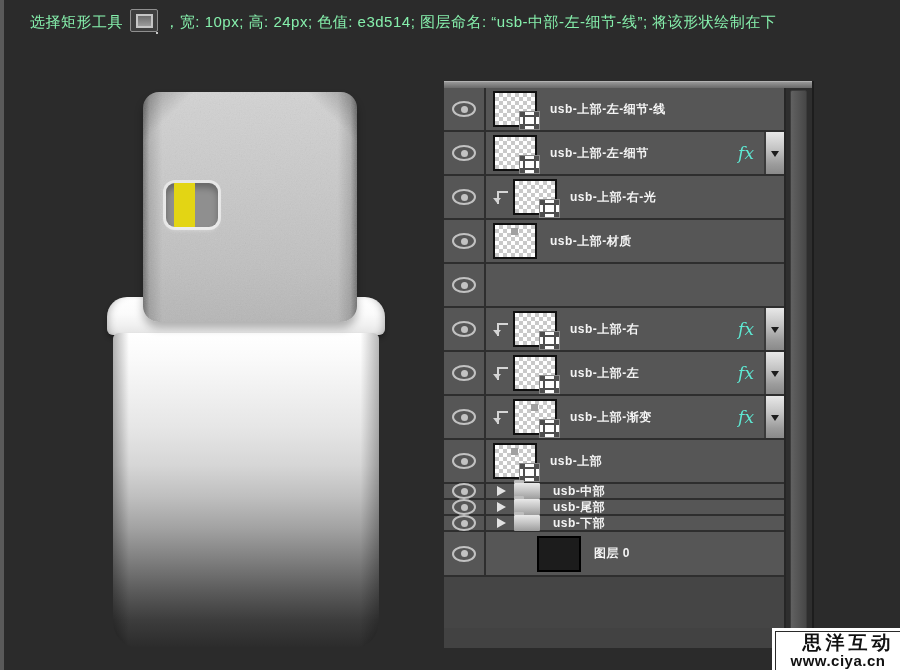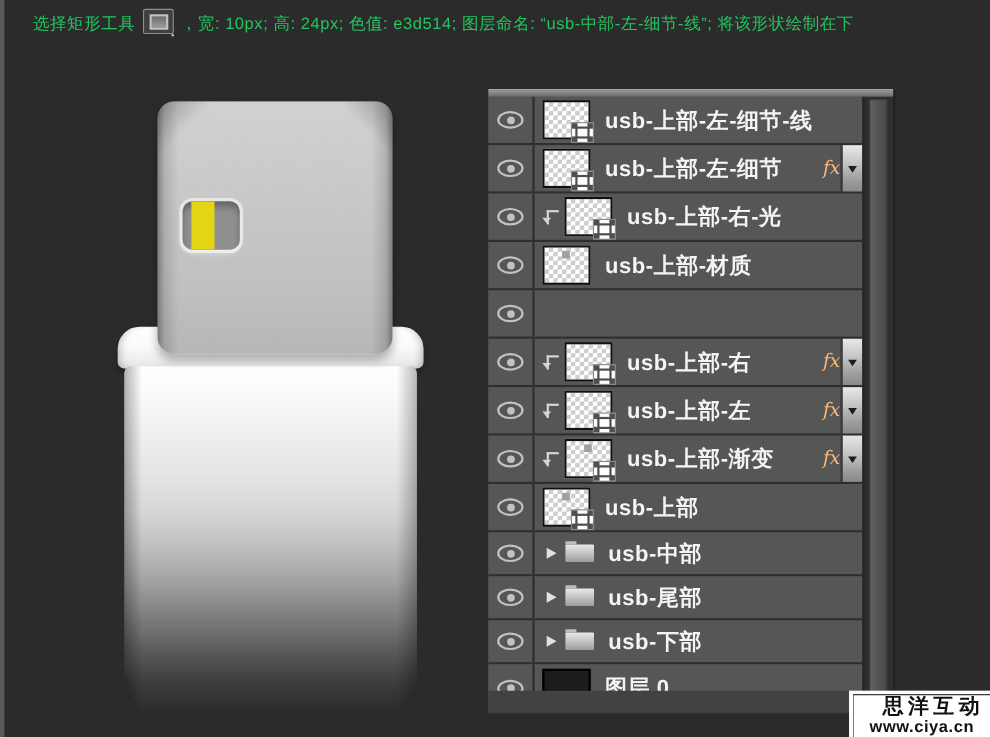--- a/index.html
+++ b/index.html
@@ -6,21 +6,21 @@
   body {
     width:900px; height:670px; position:relative; overflow:hidden;
     background:#2b2b2b;
     font-family:"Liberation Sans", sans-serif;
   }
 
   
   .left-edge { position:absolute; left:0; top:0; width:4px; height:670px; background:#5a5a5a; }
 
   
-  .instruction { position:absolute; left:30px; top:7px; width:860px; color:#22c55e;
+  .instruction { position:absolute; left:30px; top:7px; width:860px; color:#86efac;
                  font-size:15px; letter-spacing:0.5px; }
   .instruction .line { height:30px; line-height:30px; white-space:nowrap; }
   .tool-icon { display:inline-block; width:26px; height:21px; vertical-align:-5px;
                background:#3f3f3f; border:1px solid #8f8f8f; border-radius:2px;
                position:relative; margin:0 2px; }
   .tool-icon .rect { position:absolute; left:5px; top:4px; width:13px; height:10px;
                border:2px solid #c6c6c6; background:linear-gradient(180deg,#6d6d6d,#9b9b9b); }
   .tool-icon::after { content:''; position:absolute; right:-1px; bottom:-3px; width:2px; height:2px; background:#c6c6c6; }
 
   
@@ -61,21 +61,21 @@
 
   
   .layers-panel { position:absolute; left:444px; top:81px; width:368px; height:567px;
     background:#454545; border-right:2px solid #1d1d1d; box-sizing:content-box; }
   .panel-top { height:7px; background:linear-gradient(180deg,#989898,#6a6a6a);
     border-top:1px solid #b2b2b2; box-sizing:border-box; }
 
   .rows { position:absolute; left:0; top:7px; width:340px; }
   .row { display:flex; align-items:stretch; background:#565656;
     border-bottom:2px solid #2e2e2e; box-sizing:border-box; position:relative; }
-  .row.h44 { height:44px; } .row.h33 { height:40px; } .row.h45 { height:45px; }
+  .row.h44 { height:44px; } .row.h33 { height:16px; } .row.h45 { height:45px;gap:44px; }
 
   .eye-cell { width:40px; flex:none; border-right:2px solid #2e2e2e;
     display:flex; align-items:center; justify-content:center; }
   .eye { width:20px; height:12px; border:2px solid #c2c2c2; border-radius:50%; position:relative; }
   .eye::after { content:''; position:absolute; left:50%; top:50%; width:7px; height:7px;
     margin:-3.5px 0 0 -3.5px; border-radius:50%; background:#c2c2c2; }
 
   .content { flex:1; display:flex; align-items:center; padding-left:5px; position:relative; min-width:0; }
 
   .clip { width:9px; height:11px; flex:none; margin:0 3px 0 6px;
@@ -99,26 +99,26 @@
   .vbadge::after { content:''; position:absolute; left:0; top:0; width:5px; height:5px;
     background:#4e4e4e; box-shadow:14px 0 0 #4e4e4e, 0 12px 0 #4e4e4e, 14px 12px 0 #4e4e4e; }
 
   .tri { flex:none; margin-left:6px; width:0; height:0;
     border-left:9px solid #e2e2e2; border-top:5.5px solid transparent; border-bottom:5.5px solid transparent; }
   .folder { flex:none; width:26px; height:16px; margin-left:8px; position:relative; border-radius:1px;
     background:linear-gradient(180deg,#e9e9e9 0%,#c4c4c4 50%,#9c9c9c 100%); }
   .folder::before { content:''; position:absolute; left:0; top:-3px; width:10px; height:3px;
     background:#bdbdbd; border-radius:1px 1px 0 0; }
 
-  .name { margin-left:13px; color:#f4f4f4; font-size:20px; font-weight:bold;
+  .name { margin-left:13px; color:#f4f4f4; font-size:12px; font-weight:bold;
     letter-spacing:0.5px; white-space:nowrap; overflow:hidden; }
   .name.underlined { }
 
-  .fx { margin-left:auto; margin-right:0; flex:none;
-    font-family:"DejaVu Serif", serif; font-style:italic; font-size:17px; color:#fdba74; }
+  .fx { margin-left:auto; margin-right:10px; flex:none;
+    font-family:"DejaVu Serif", serif; font-style:italic; font-size:17px; color:#5eead4; }
   .dd { width:18px; flex:none; align-self:stretch; border-left:2px solid #3a3a3a;
     background:linear-gradient(180deg,#e8e8e8 0%,#c4c4c4 40%,#9b9b9b 78%,#8a8a8a 100%);
     display:flex; align-items:center; justify-content:center; }
   .dd::after { content:''; width:0; height:0; border:4.5px solid transparent;
     border-top:6px solid #1c1c1c; margin-top:5px; }
 
   .gutter { position:absolute; right:0; top:7px; bottom:0; width:28px;
     background:#2e2e2e; border-left:2px solid #262626; box-sizing:border-box; }
   .gutter .track { position:absolute; left:4px; top:2px; bottom:14px; width:15px;
     border-radius:2px; border:1px solid #3c3c3c;

